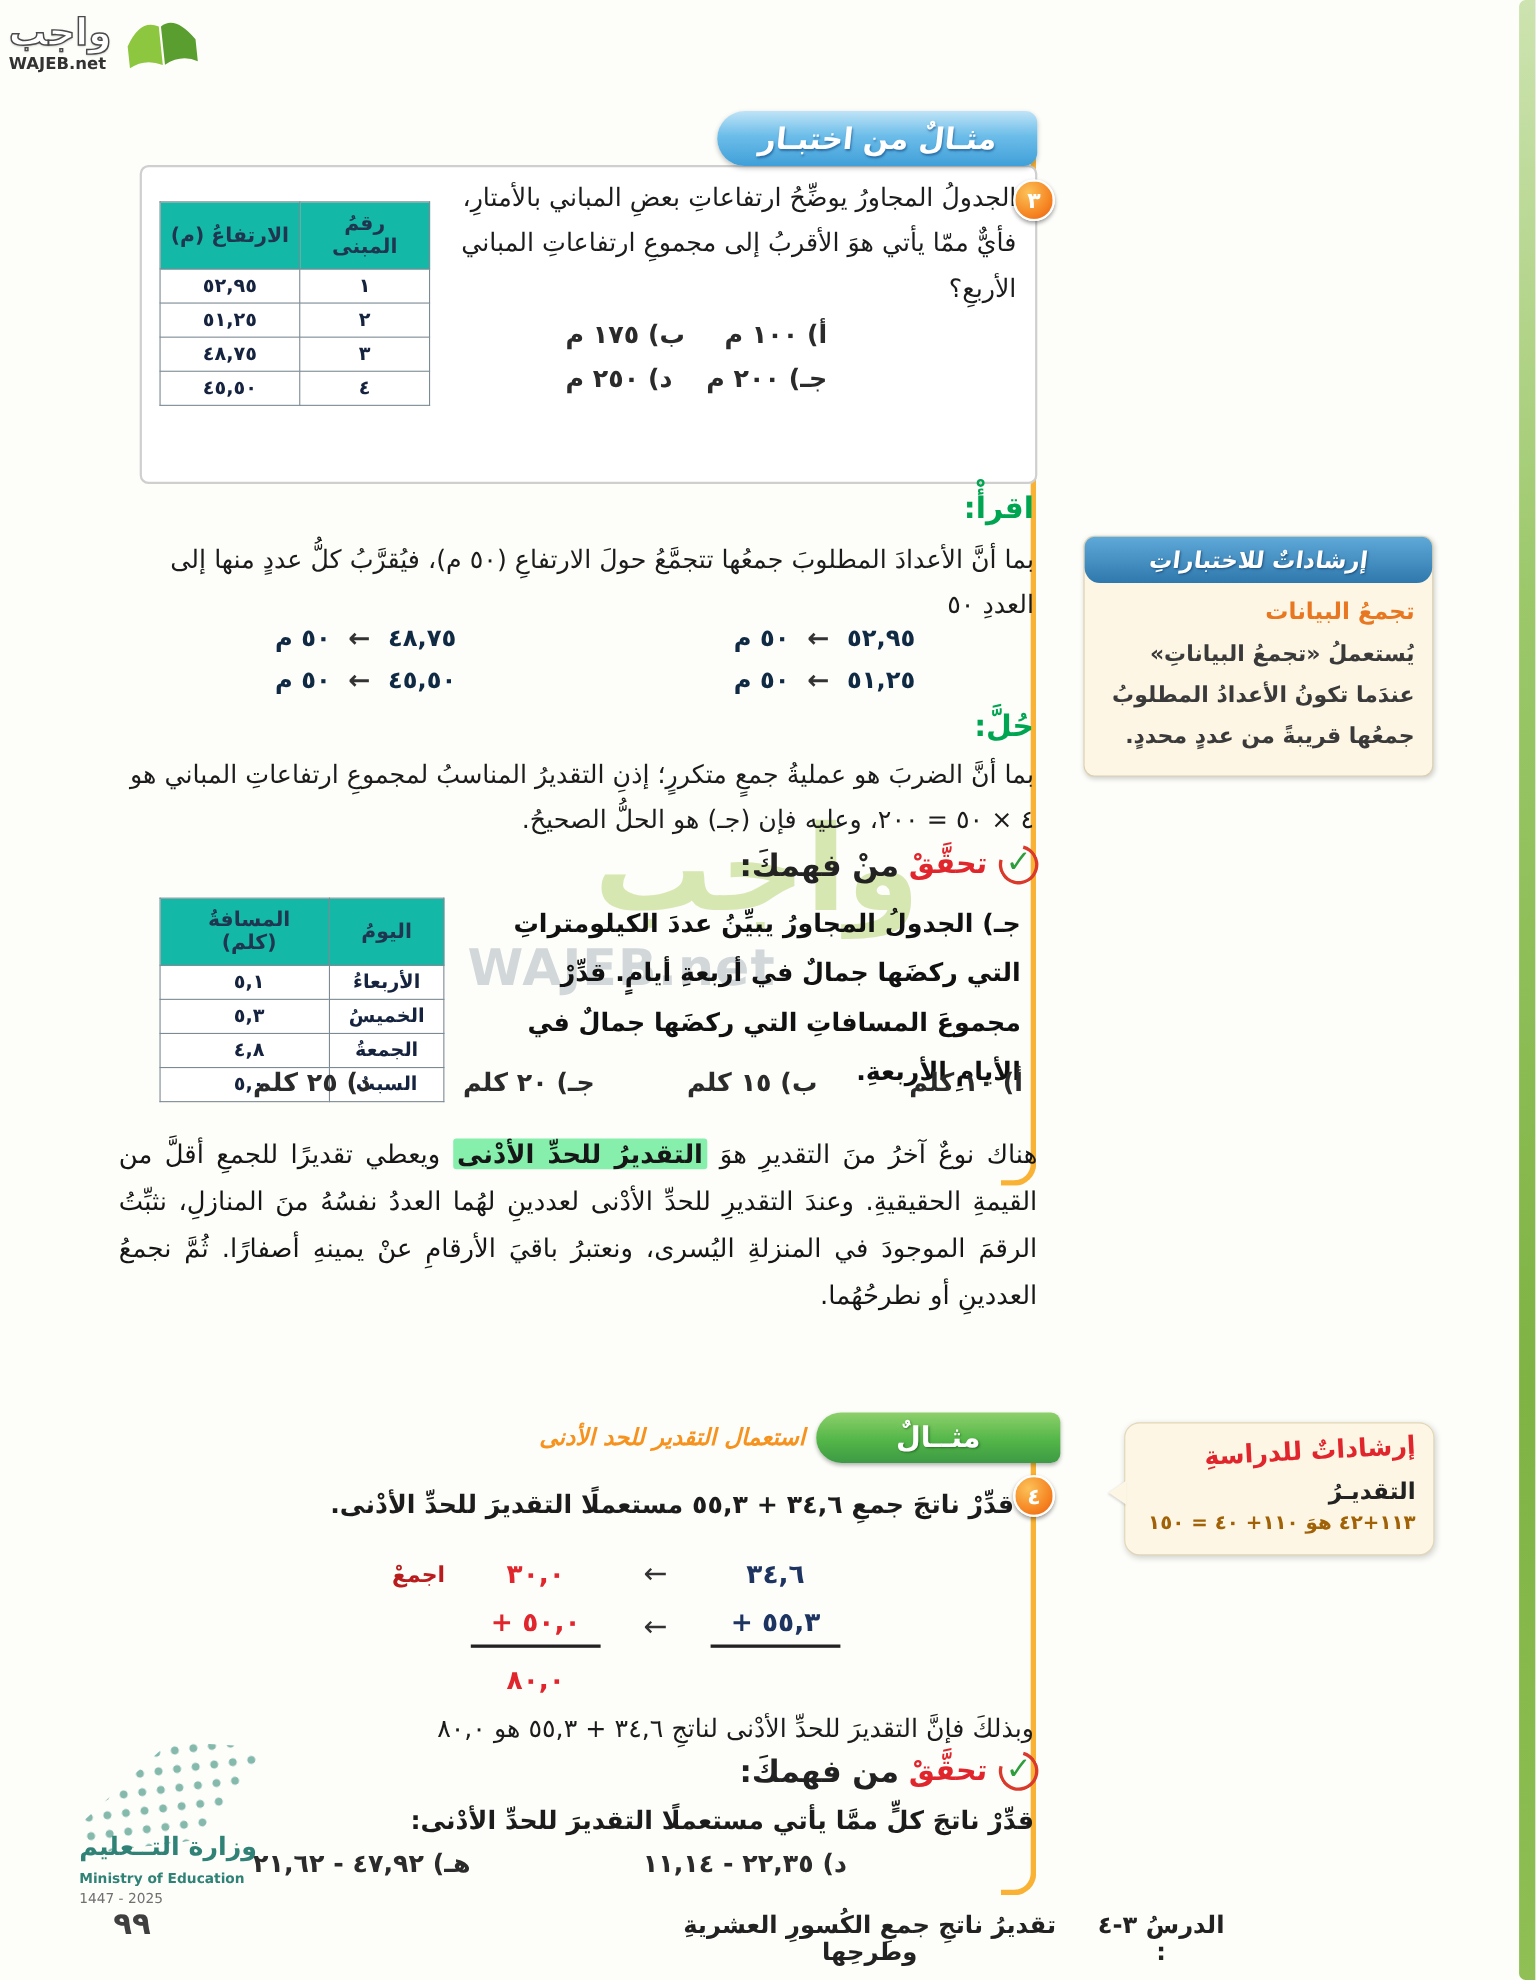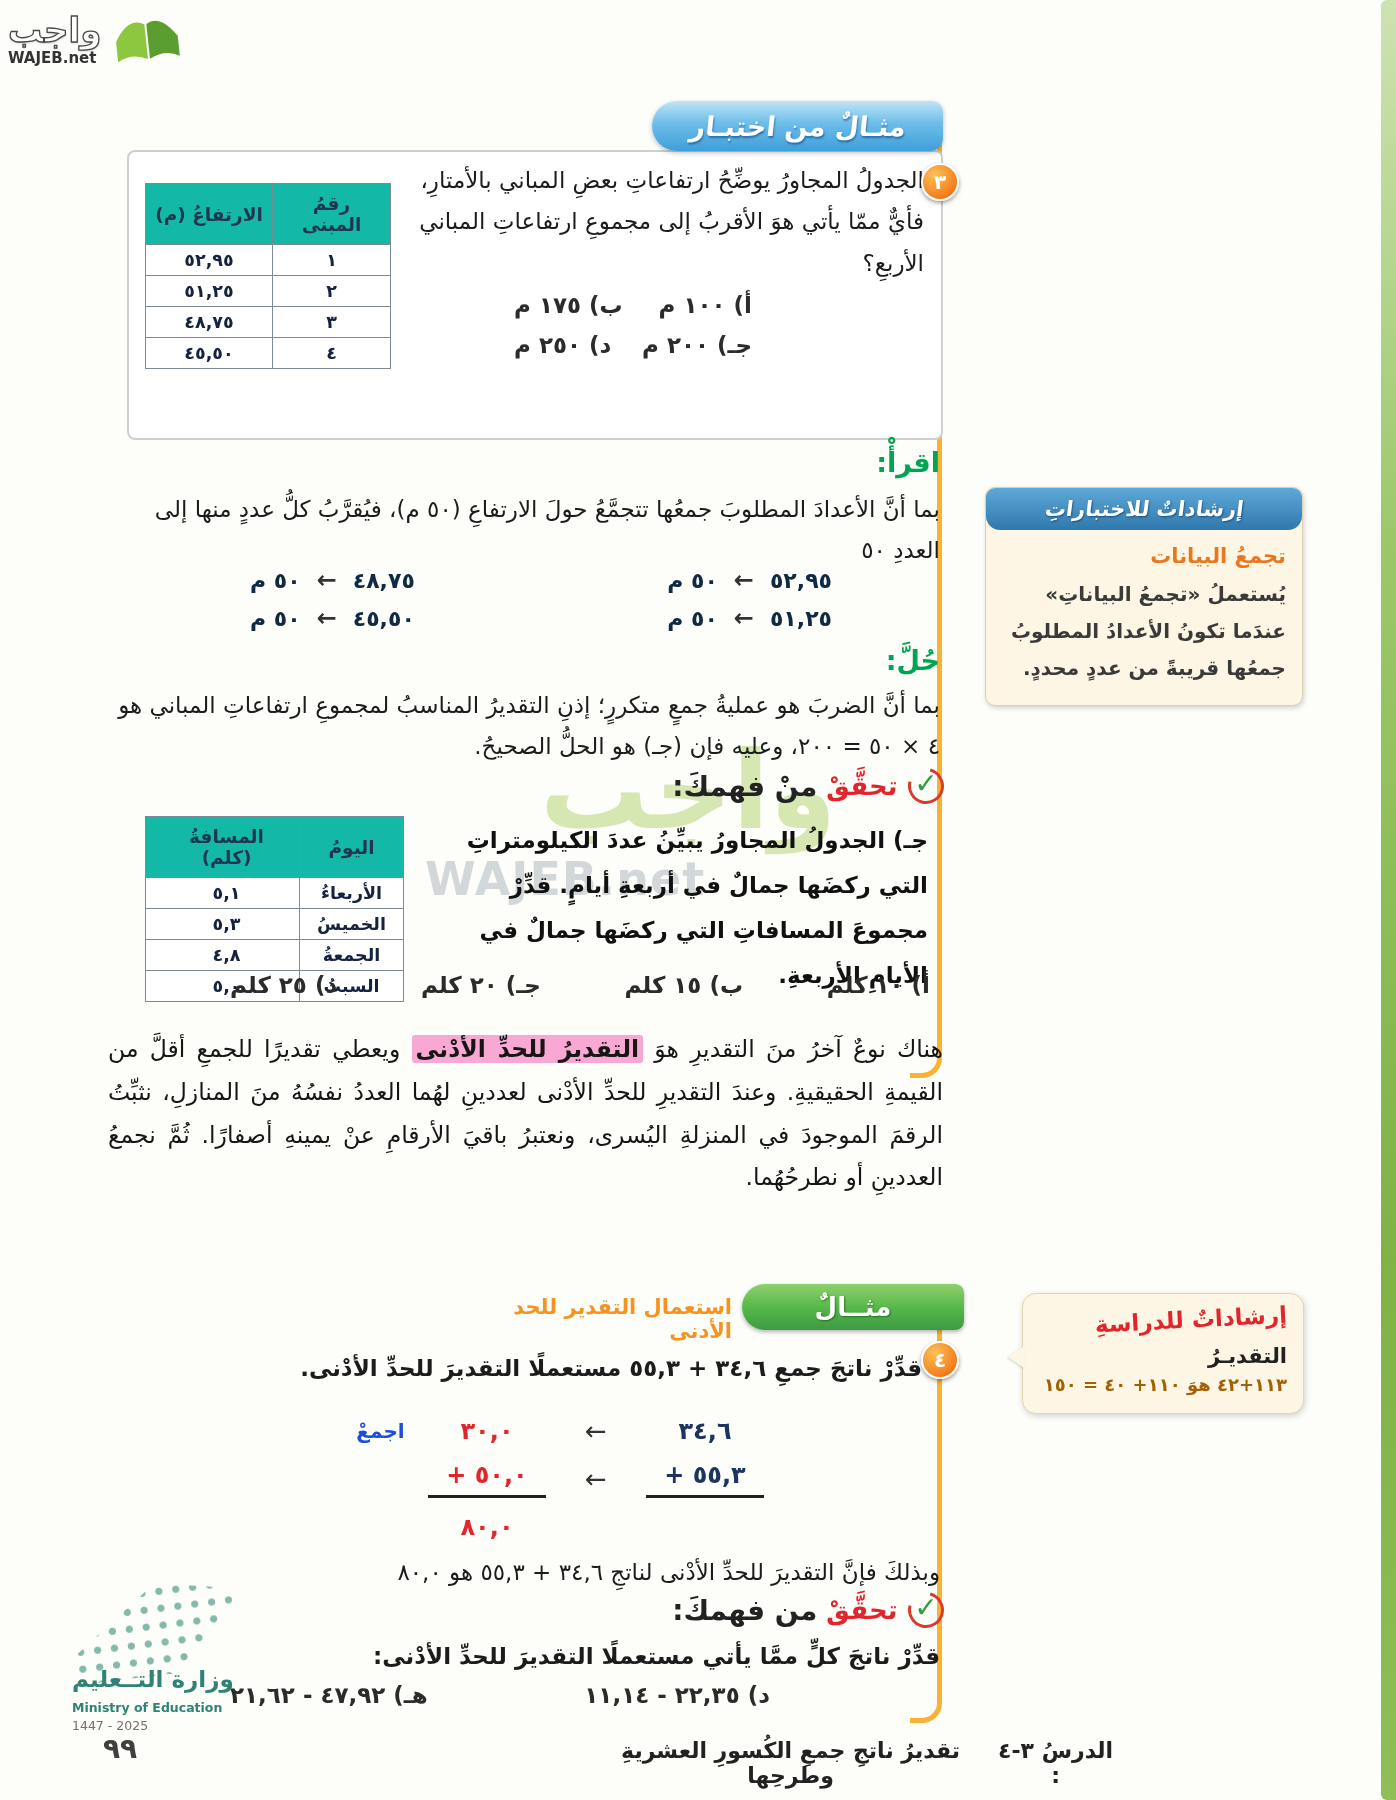--- a/index.html
+++ b/index.html
@@ -94,38 +94,38 @@
     color:#2e9e3c; font-size:28px; font-weight:800; }
   .ck-red { color:#e0262c; font-weight:800; font-size:26px; transform:skewX(-4deg); }
   .ck-dark { color:#222; font-weight:800; font-size:28px; }
 
   .q-check1 { left:428px; top:818px; width:500px; font-weight:700; line-height:1.95; color:#111; }
   .ch2 { position:absolute; left:230px; top:972px; width:700px; display:flex;
     justify-content:space-between; z-index:2; }
 
   .para { position:absolute; left:108px; top:1028px; width:835px; font-size:23.5px; color:#161616;
     line-height:1.82; text-align:justify; text-align-last:right; z-index:2; }
-  .hl { background:#f9a8d4; font-weight:800; padding:0 4px; border-radius:3px; }
+  .hl { background:#86efac; font-weight:800; padding:0 4px; border-radius:3px; }
 
   .badge2 { position:absolute; left:742px; top:1284px; width:222px; height:46px;
     background:linear-gradient(180deg,#8ed06b 0%,#53b648 55%,#3d9a44 100%);
     border-radius:24px 9px 9px 24px; box-shadow:0 2px 4px rgba(0,0,0,.3);
     display:flex; align-items:center; justify-content:center; z-index:2; }
   .badge2 span { color:#fff; font-weight:800; font-size:26px; text-shadow:1px 1px 2px rgba(0,60,0,.5); }
   .subtitle2 { position:absolute; left:468px; top:1295px; width:264px; color:#f6921e;
-    font-weight:800; font-size:21px; text-align:right; z-index:2; }
+    font-weight:800; font-size:21px; text-align:right; z-index:2;font-style:italic; }
 
   .q4 { left:308px; top:1348px; width:614px; font-weight:600; white-space:nowrap; }
 
   .work { position:absolute; left:312px; top:1408px; width:452px; display:flex;
     flex-direction:column; gap:2px; direction:rtl; z-index:2; }
   .w-row { display:flex; align-items:center; height:46px; }
   .w-col { width:118px; text-align:center; }
   .w-arr { width:100px; text-align:center; font-size:26px; color:#333; }
-  .w-lbl { width:95px; text-align:center; color:#1d4ed8; font-weight:800; font-size:20px; }
+  .w-lbl { width:95px; text-align:center; color:#b91c1c; font-weight:800; font-size:20px; }
   .orig { color:#1d3461; font-weight:800; font-size:24px; }
   .est  { color:#e0262c; font-weight:800; font-size:24px; }
   .uline { border-bottom:3px solid #222; padding-bottom:6px; }
   .num-ltr { direction:ltr; unicode-bidi:isolate; display:inline-block; }
 
   .conclusion { left:222px; top:1552px; width:718px; white-space:nowrap; }
   .instr2 { left:360px; top:1636px; width:580px; font-weight:700; white-space:nowrap; }
   .items2 { position:absolute; left:230px; top:1682px; width:540px; display:flex;
     justify-content:space-between; z-index:2; }
   .items2 .choice { font-size:23px; font-weight:700; }

